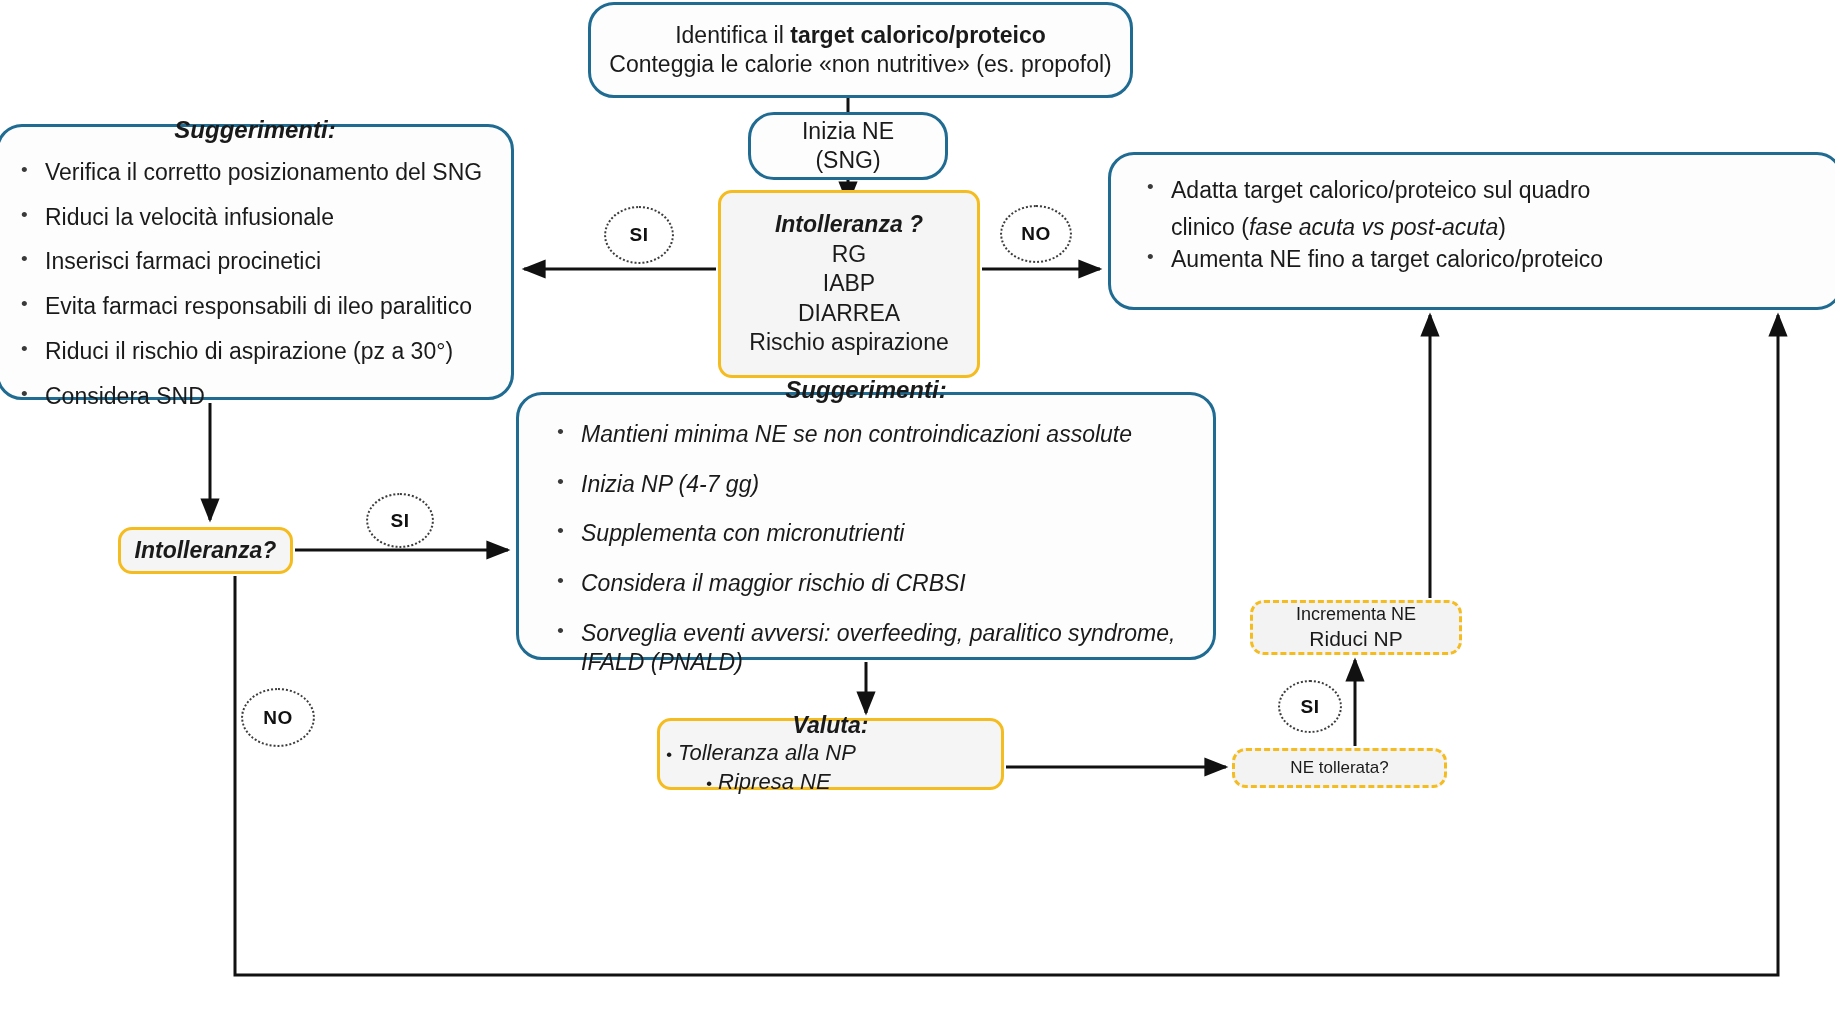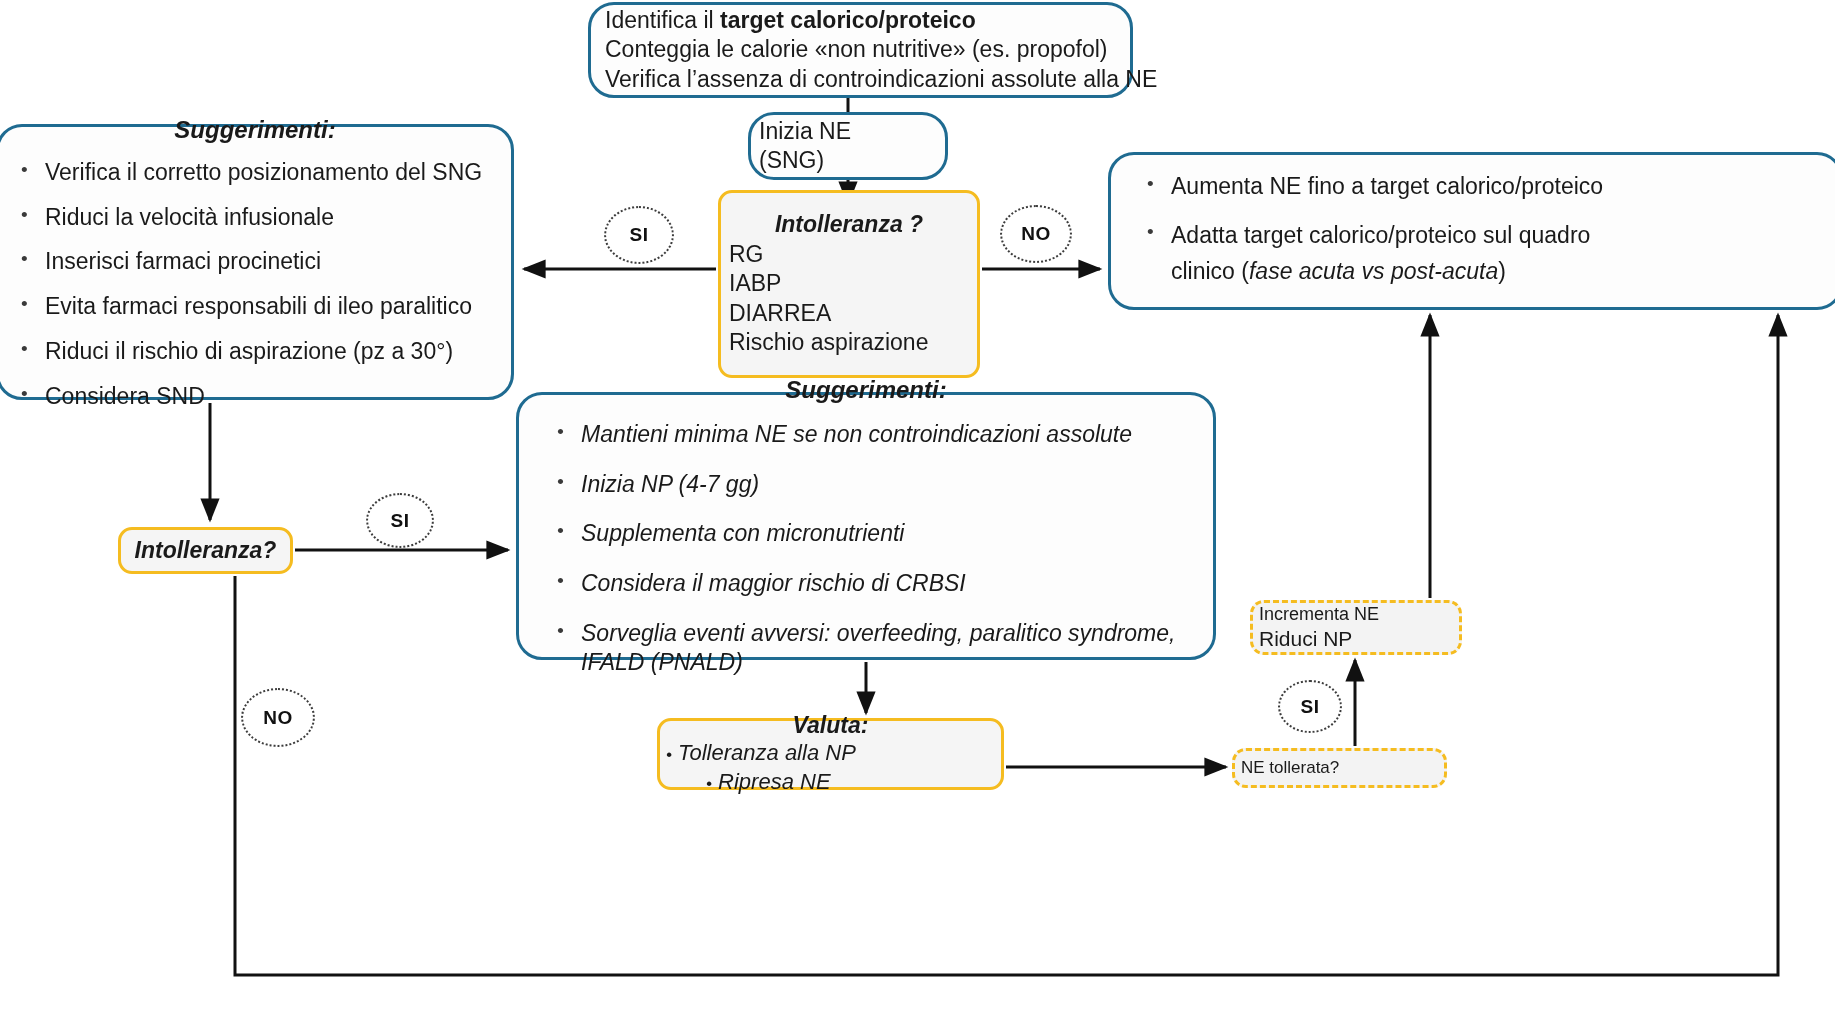--- a/index.html
+++ b/index.html
@@ -39,20 +39,21 @@
   }
   .ctr{text-align:left;}
   .ttl{
     font-weight:bold;
     font-style:italic;
     text-align:center;
   }
   .line{
     font-size:23px;
     line-height:1.28;
+    text-align:center;
     white-space:nowrap;
   }
   .bullets{
     list-style:none;
     margin:0;
     padding:0;
   }
   .bullets li{
     position:relative;
     font-size:23px;
@@ -147,21 +148,20 @@
 
       <path d="M235,576 L235,975 L1778,975 L1778,315" marker-end="url(#arw)"></path>
     </g>
   </svg>
 
   <div class="node blue" id="n-top">
     <div class="line">
       <span>Identifica il </span><span class="bd">target calorico/proteico</span>
     </div>
     <div class="line">Conteggia le calorie «non nutritive» (es. propofol)</div>
-    <div class="line">Verifica l’assenza di controindicazioni assolute alla NE</div>
   </div>
 
   <div class="node blue" id="n-inizia">
     <div class="line">Inizia NE</div>
     <div class="line">(SNG)</div>
   </div>
 
   <div class="node yellow" id="n-intoll">
     <div class="ttl line">Intolleranza ?</div>
     <div class="line">RG</div>
@@ -177,25 +177,25 @@
       <li style="margin-bottom:16px;">Riduci la velocità infusionale</li>
       <li style="margin-bottom:16px;">Inserisci farmaci procinetici</li>
       <li style="margin-bottom:16px;">Evita farmaci responsabili di ileo paralitico</li>
       <li style="margin-bottom:16px;">Riduci il rischio di aspirazione (pz a 30°)</li>
       <li>Considera SND</li>
     </ul>
   </div>
 
   <div class="node blue" id="n-right">
     <ul class="bullets" style="padding-left:10px;">
-      <li style="margin-bottom:16px;">Aumenta NE fino a target calorico/proteico</li>
       <li style="line-height:1.6;">
         <span>Adatta target calorico/proteico sul quadro</span><br>
         <span>clinico (</span><span class="it">fase acuta vs post-acuta</span><span>)</span>
       </li>
+      <li style="margin-bottom:16px;">Aumenta NE fino a target calorico/proteico</li>
     </ul>
   </div>
 
   <div class="node blue" id="n-mid-sugg">
     <div class="ttl" style="font-size:24px;margin-bottom:16px;">Suggerimenti:</div>
     <ul class="bullets" style="padding-left:16px;">
       <li class="it" style="margin-bottom:21px;">Mantieni minima NE se non controindicazioni assolute</li>
       <li class="it" style="margin-bottom:21px;">Inizia NP  (4-7 gg)</li>
       <li class="it" style="margin-bottom:21px;">Supplementa con micronutrienti</li>
       <li class="it" style="margin-bottom:21px;">Considera il maggior rischio di CRBSI</li>

